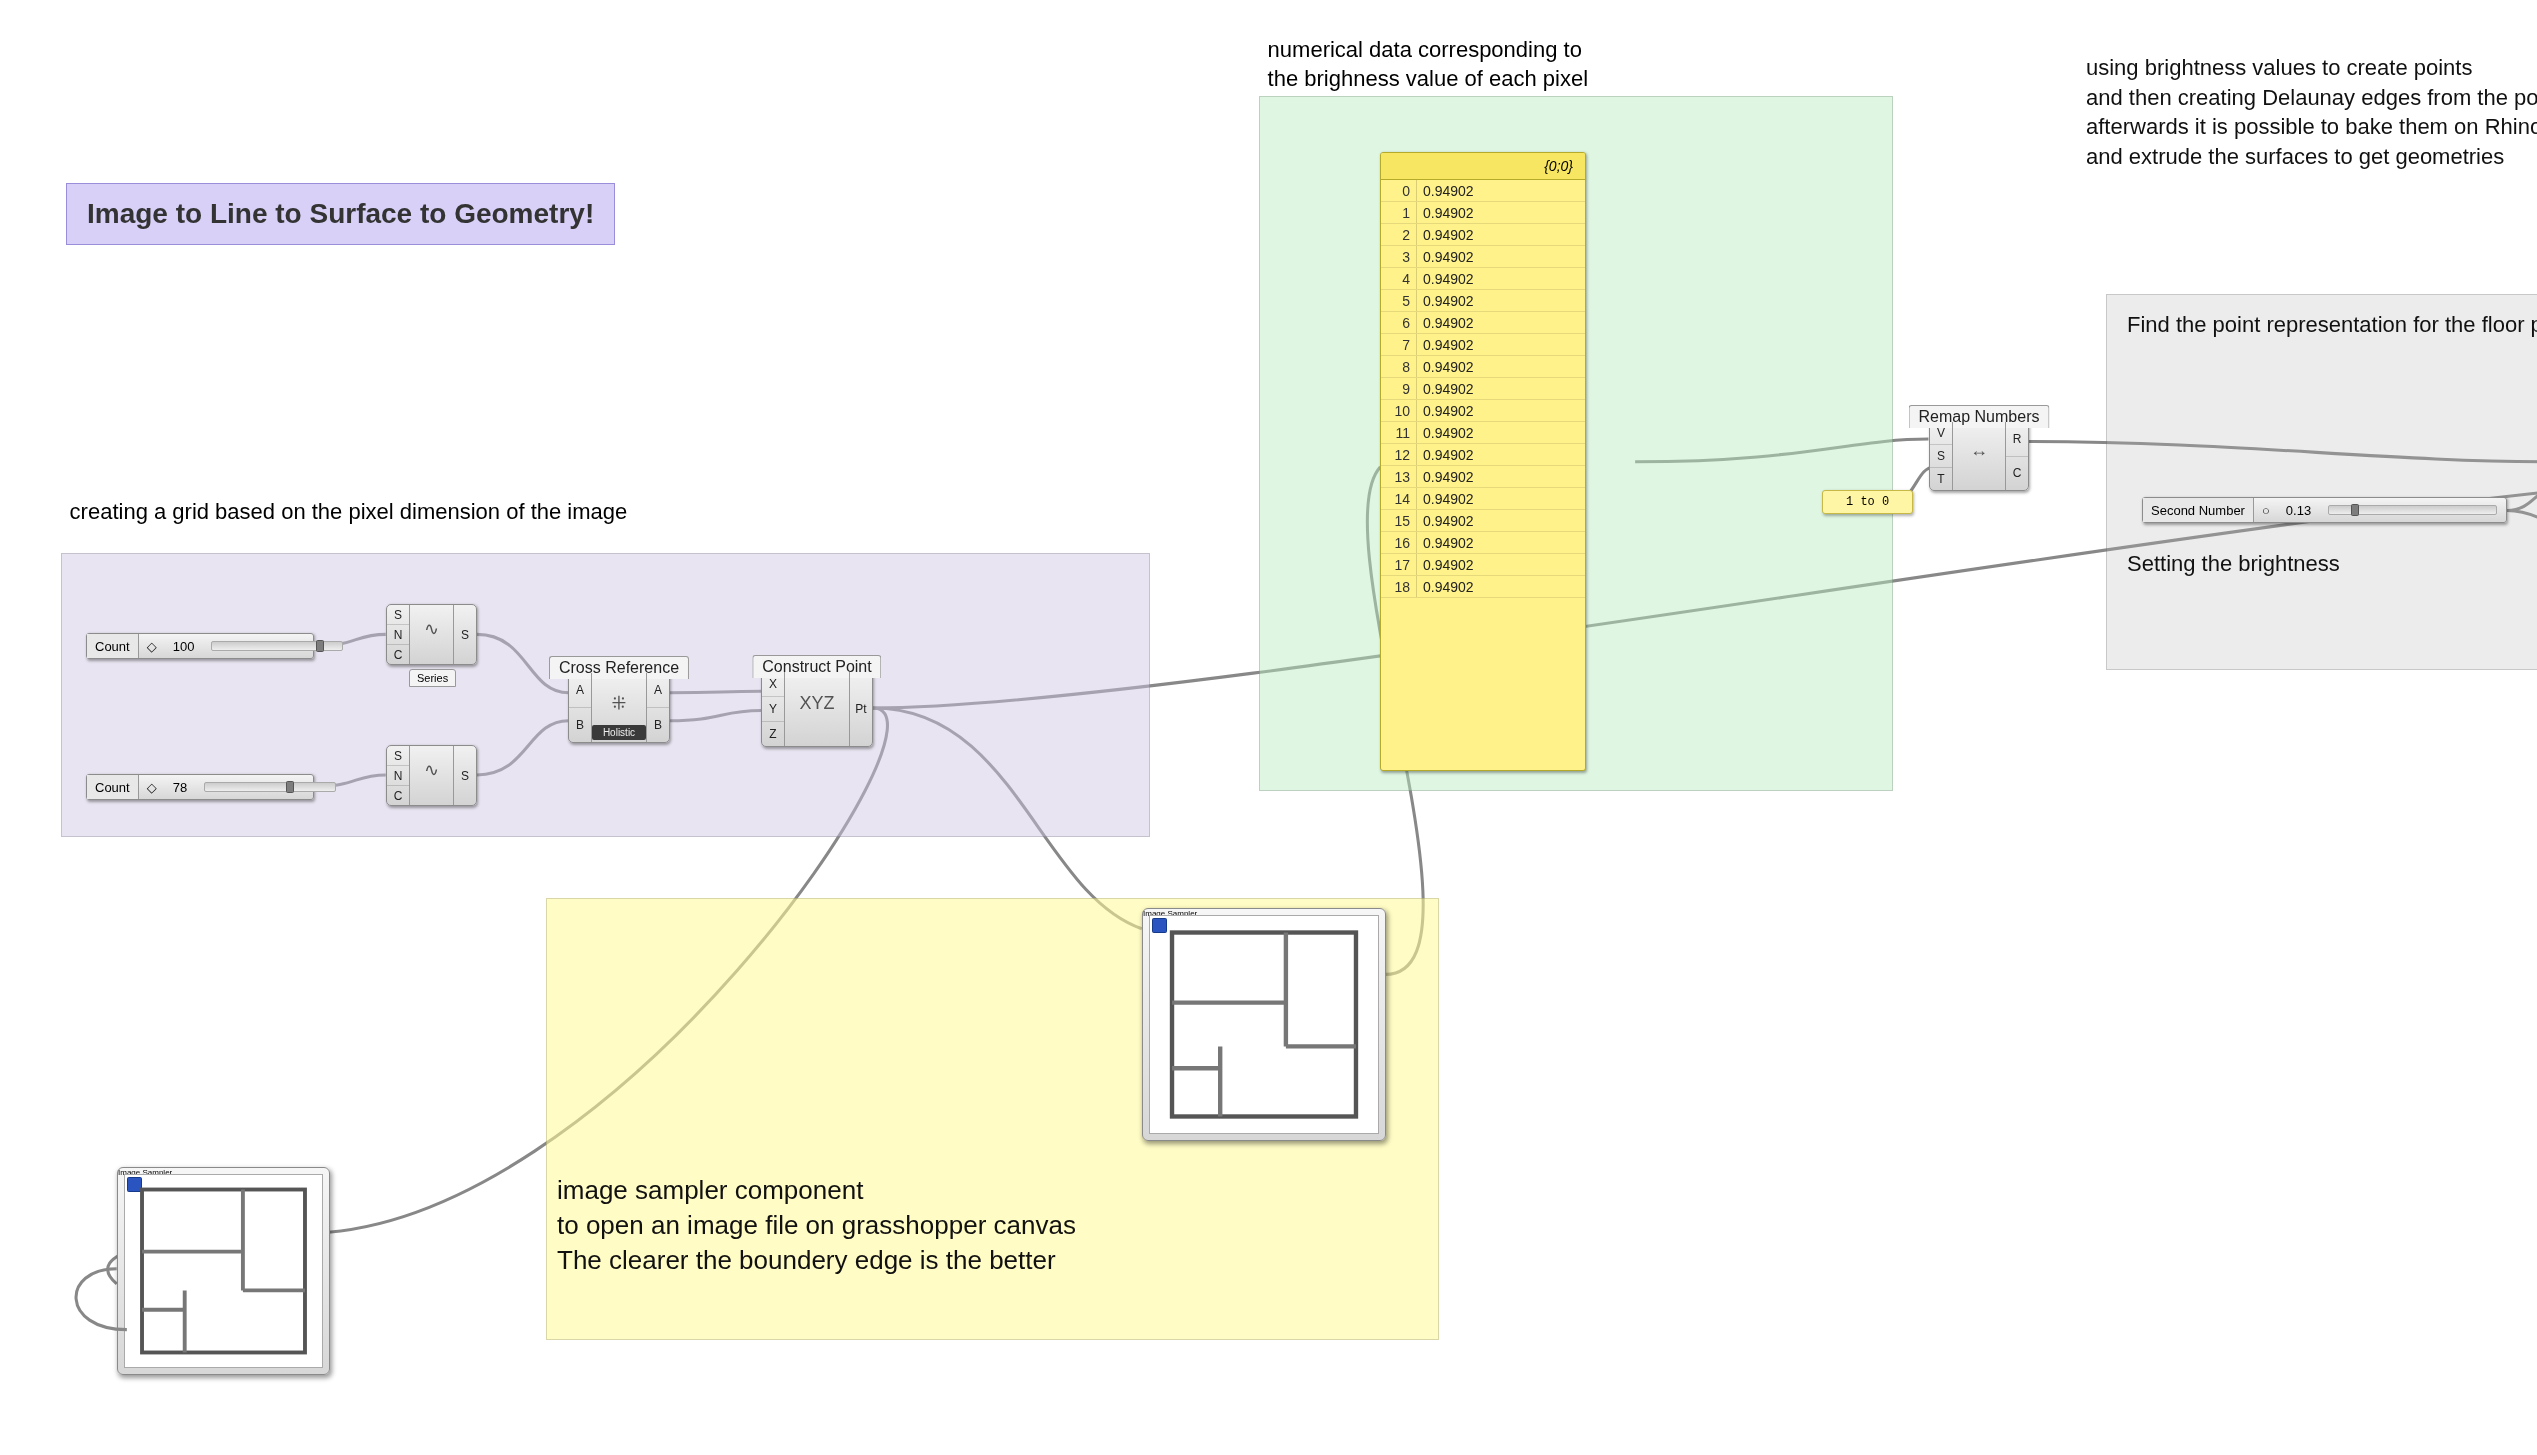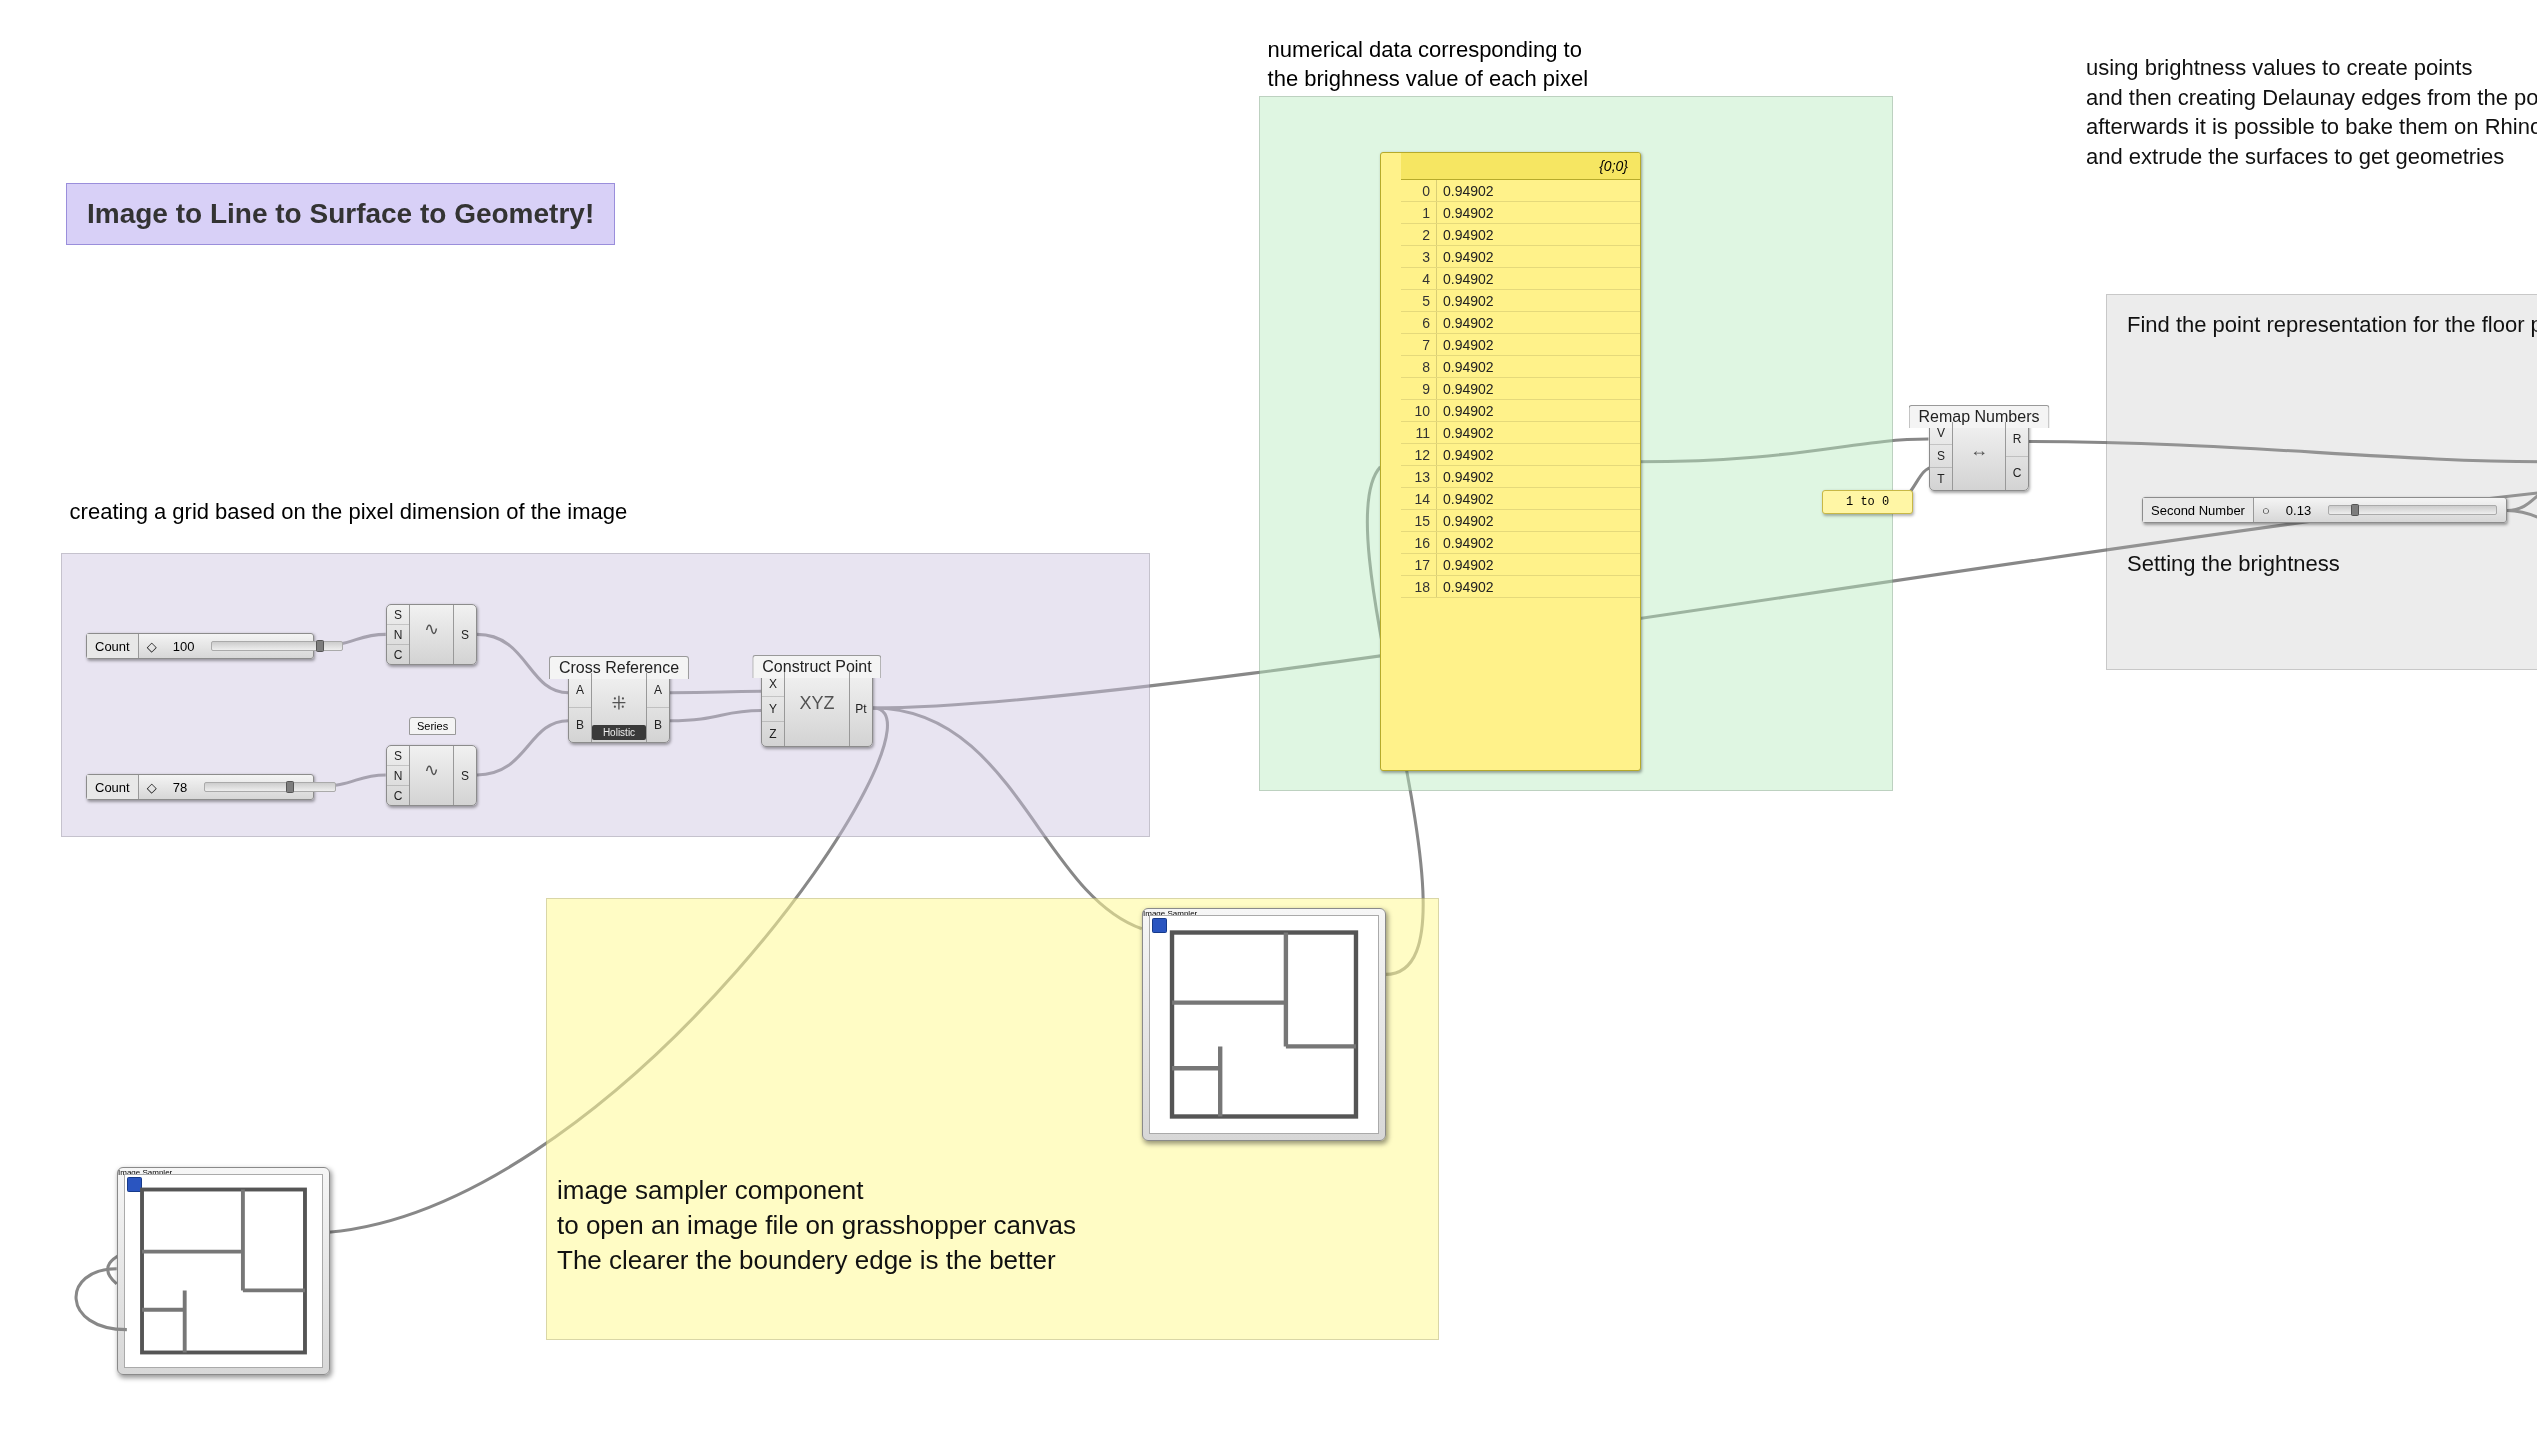--- a/index.html
+++ b/index.html
@@ -171,21 +171,20 @@
   }
 
   
   .tiny-tab {
     position: absolute;
     background: #f4f4f4;
     border: 0.5px solid #999;
     font-size: 11px;
     padding: 2px 7px;
     border-radius: 3px 3px 0 0;
-    margin-top: 48px;
   }
 
   
   .slider-comp {
     position: absolute;
     background: linear-gradient(#f4f4f4,#d7d7d7);
     border: 0.5px solid #8c8c8c;
     border-radius: 3px;
     display:flex;
     align-items: stretch;
@@ -396,21 +395,21 @@
     <div class="port">Pt</div>
   </div>
   <div class="center-icon">XYZ</div>
 </div>
 
 <div class="group green" style="left:1259px; top:96px; width:634px; height:695px;">
   <div class="group-title" style="top:-61px;">numerical data corresponding to
 the brighness value of each pixel</div>
 </div>
 
-<div class="panel" style="left:1380px; top:152px; width:261px; height:619px;padding-left:20px;">
+<div class="panel" style="left:1380px; top:152px; width:206px; height:619px;">
   <div class="panel-header">{0;0}</div>
   <div id="panel-rows">
         <div class="row">
           <div class="idx">0</div>
           <div class="val">0.94902</div>
         </div>
         <div class="row">
           <div class="idx">1</div>
           <div class="val">0.94902</div>
         </div>

